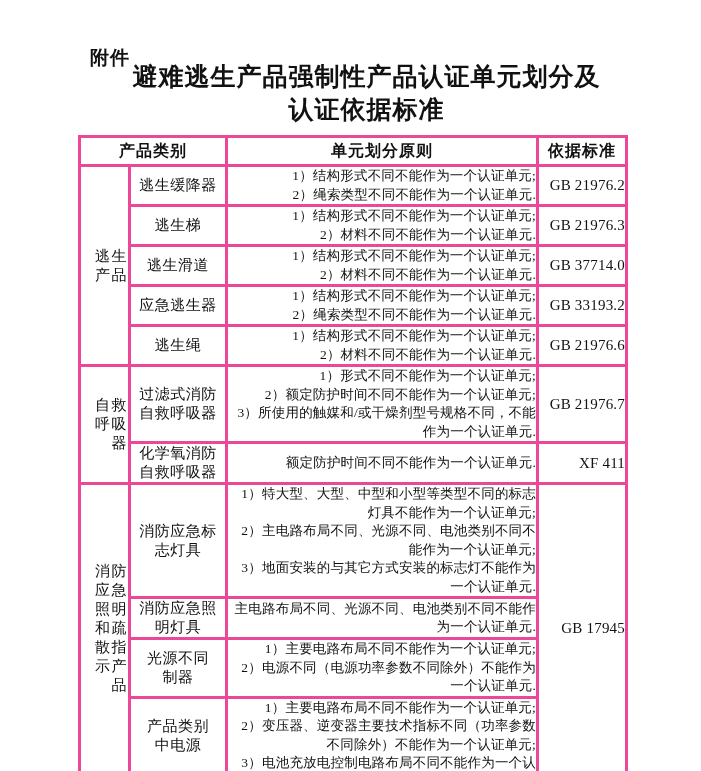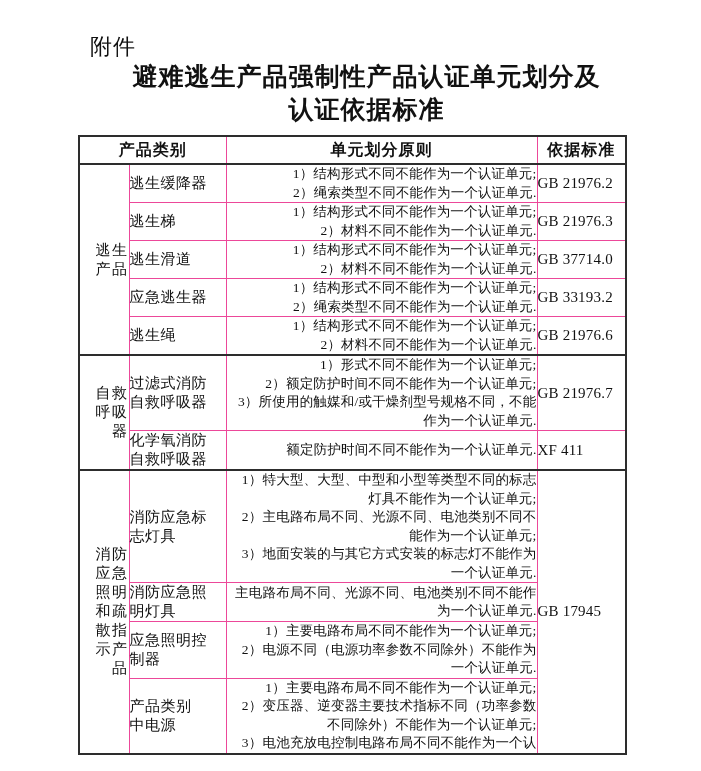--- a/index.html
+++ b/index.html
@@ -2,55 +2,55 @@
 <html><head>
 <meta charset="utf-8">
 <style>
   html,body{margin:0;padding:0;}
   body{
     width:701px;height:771px;background:#ffffff;position:relative;
     font-family:"Liberation Serif","DejaVu Serif",serif;color:#111111;
     overflow:hidden;
   }
   .attachment{
-    position:absolute;left:90px;top:32px;
-    font-size:22px;font-weight:normal;letter-spacing:1px;
+    position:absolute;left:90px;top:45px;
+    font-size:19px;font-weight:bold;letter-spacing:1px;
   }
   .doc-title{
     position:absolute;left:16px;top:60px;width:701px;
     text-align:center;font-size:25px;font-weight:bold;
     line-height:33px;letter-spacing:1px;white-space:pre-line;
   }
   .tablewrap{position:absolute;left:78px;top:135px;}
   table.cert{
     border-collapse:collapse;table-layout:fixed;width:547px;
     border:2px solid #2d2d2d;
   }
   table.cert td{
-    border:1px solid #ec4899;vertical-align:middle;padding:0;
+    border:3px solid #ec4899;vertical-align:middle;padding:0;
   }
   tr.sec > td{border-top:2px solid #2d2d2d;}
   tr.head td{
     font-weight:bold;font-size:16px;text-align:center;
     height:26px;letter-spacing:1px;
   }
   td.cat{
     text-align:right;font-size:15px;line-height:19px;
     white-space:pre-line;letter-spacing:1.5px;
   }
   td.prod{
-    text-align:left;font-size:15px;line-height:19px;
+    text-align:center;font-size:15px;line-height:19px;
     white-space:pre-line;letter-spacing:0.5px;padding:2px 1px;margin-left:48px;
   }
   td.pri{
     font-size:13.5px;line-height:18.5px;white-space:pre-line;
     text-align:right;padding:2px 3px 2px 5px;letter-spacing:0.2px;
   }
   td.std{
-    text-align:left;font-size:15px;
+    text-align:right;font-size:15px;
     font-family:"Liberation Serif",serif;letter-spacing:0.2px;
   }
 </style>
 </head>
 <body>
 
 <div class="attachment">附件</div>
 
 <div class="doc-title">避难逃生产品强制性产品认证单元划分及
 认证依据标准</div>
@@ -140,21 +140,21 @@
 一个认证单元.</td>
       <td class="std" rowspan="4">GB 17945</td>
     </tr>
     <tr>
       <td class="prod">消防应急照
 明灯具</td>
       <td class="pri">主电路布局不同、光源不同、电池类别不同不能作
 为一个认证单元.</td>
     </tr>
     <tr>
-      <td class="prod">应急照明控
+      <td class="prod">光源不同
 制器</td>
       <td class="pri">1）主要电路布局不同不能作为一个认证单元;
 2）电源不同（电源功率参数不同除外）不能作为
 一个认证单元.</td>
     </tr>
     <tr>
       <td class="prod">产品类别
 中电源</td>
       <td class="pri">1）主要电路布局不同不能作为一个认证单元;
 2）变压器、逆变器主要技术指标不同（功率参数

